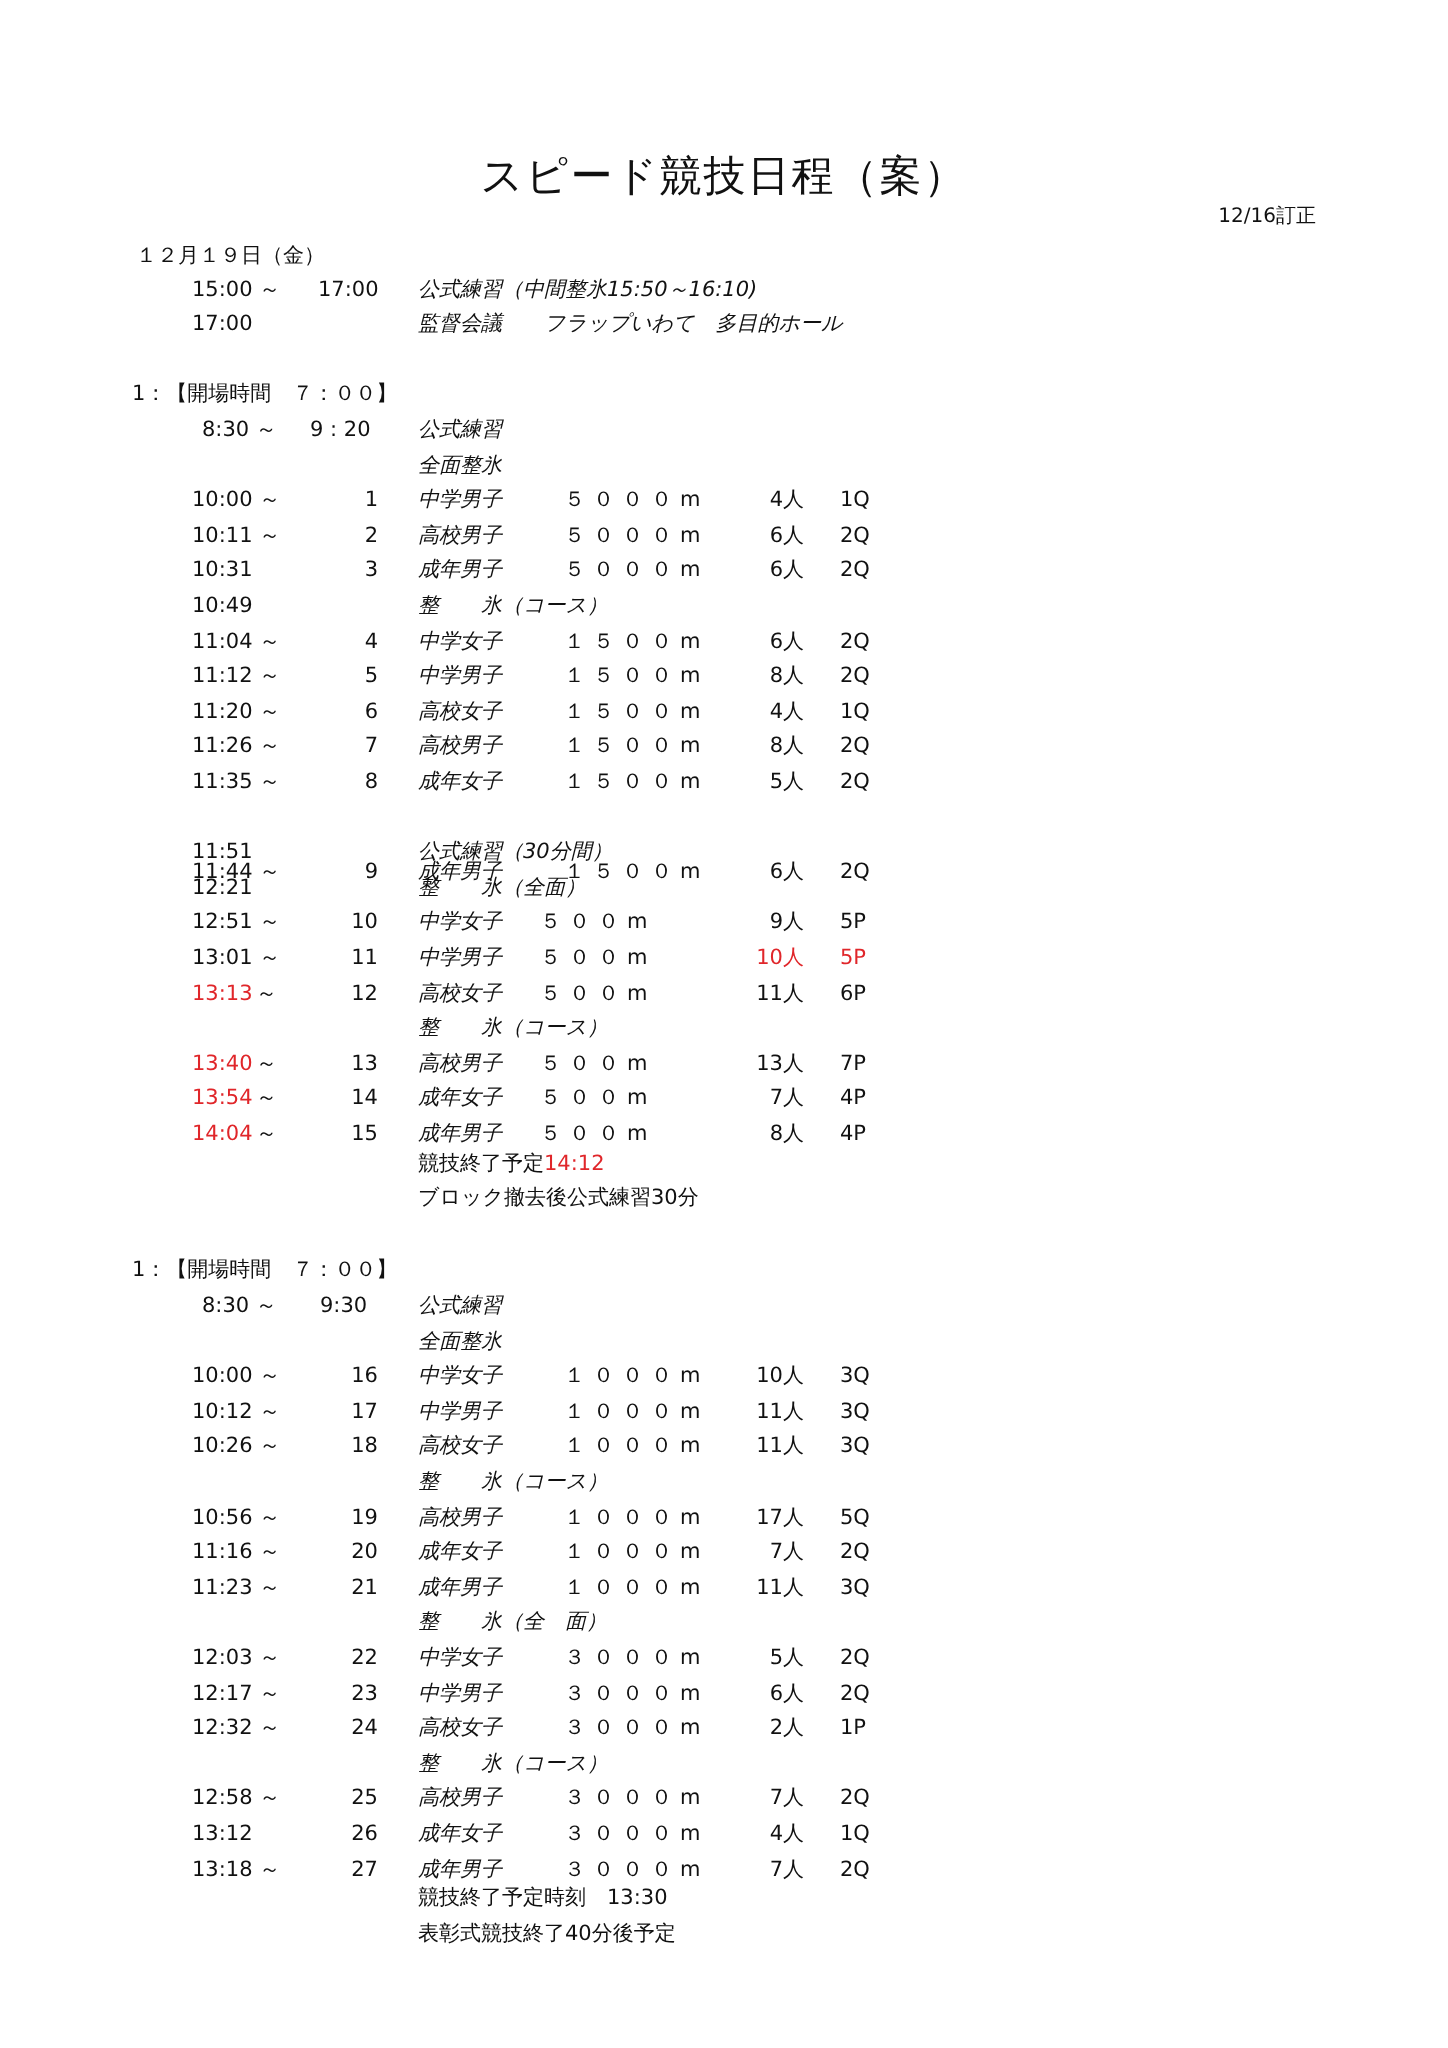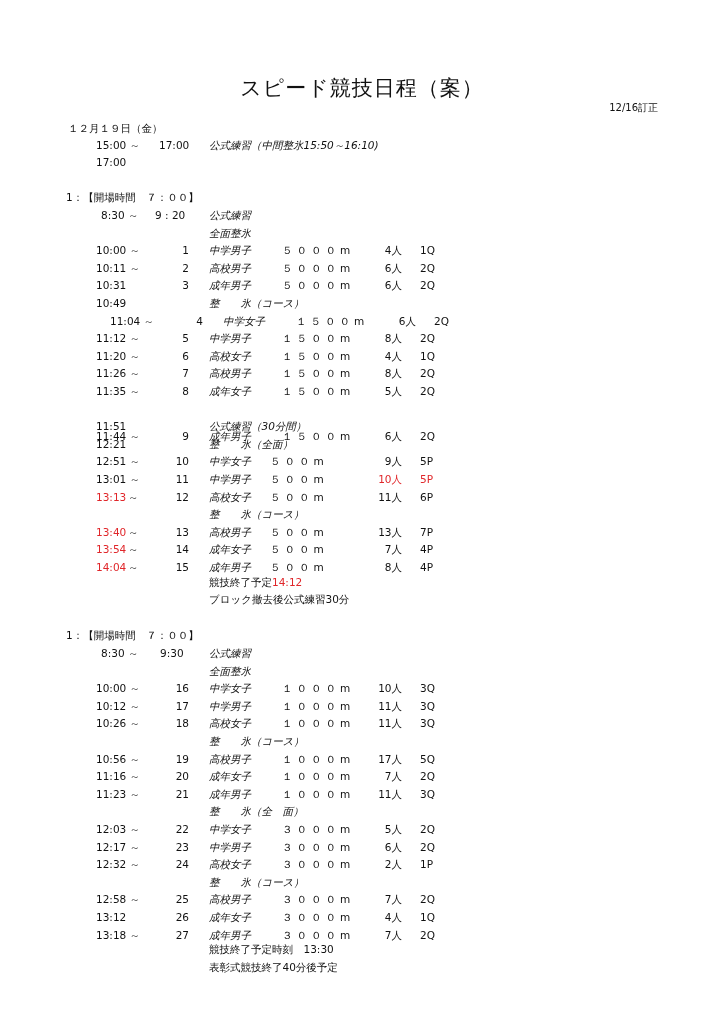--- a/index.html
+++ b/index.html
@@ -25,20 +25,21 @@
 <div class="revision">12/16訂正</div>
 
 <div class="line" style="left:68px;top:121px;">１２月１９日（金）</div>
 <div class="line" style="left:0;top:138px;width:724px;">
   <span class="c-time" style="left:96px">15:00 ～</span>
   <span class="c-end" style="left:159px">17:00</span>
   <span class="c-cat" style="left:209px">公式練習（中間整氷15:50～16:10)</span>
 </div>
 <div class="line" style="left:0;top:155px;width:724px;">
   <span class="c-time" style="left:96px">17:00</span>
+  <span class="c-cat" style="left:209px">監督会議　　フラップいわて　多目的ホール</span>
 </div>
 
 <div class="line" style="left:66px;top:190px;">1：【開場時間　７：００】</div>
 
 <div id="b1">
     <div class="line" style="left: 0px; width: 724px; top: 208px;">
       <span class="c-time" style="left:101px">8:30 ～</span>
       <span class="c-end" style="left:155px">9 : 20</span>
       <span class="c-num" style="left:165px"></span>
       <span class="c-cat" style="left:209px">公式練習</span>
@@ -79,21 +80,21 @@
       <span class="c-grp" style="left:420px">2Q</span>
     </div>
     <div class="line" style="left: 0px; width: 724px; top: 296px;">
       <span class="c-time" style="left:96px">10:49</span>
       <span class="c-num" style="left:165px"></span>
       <span class="c-cat" style="left:209px">整　　氷（コース）</span>
       <span class="c-dist" style="left:282px"></span>
       <span class="c-cnt" style="left:366px"></span>
       <span class="c-grp" style="left:420px"></span>
     </div>
-    <div class="line" style="left: 14px; width: 656px; top: 313.6px;">
+    <div class="line" style="left: 0px; width: 656px; top: 313.6px;">
       <span class="c-time" style="left:96px">11:04 ～</span>
       <span class="c-num" style="left:165px">4</span>
       <span class="c-cat" style="left:209px">中学女子</span>
       <span class="c-dist" style="left:282px">１５００m</span>
       <span class="c-cnt" style="left:366px">6人</span>
       <span class="c-grp" style="left:420px">2Q</span>
     </div>
     <div class="line" style="left: 0px; width: 724px; top: 331.2px;">
       <span class="c-time" style="left:96px">11:12 ～</span>
       <span class="c-num" style="left:165px">5</span>

